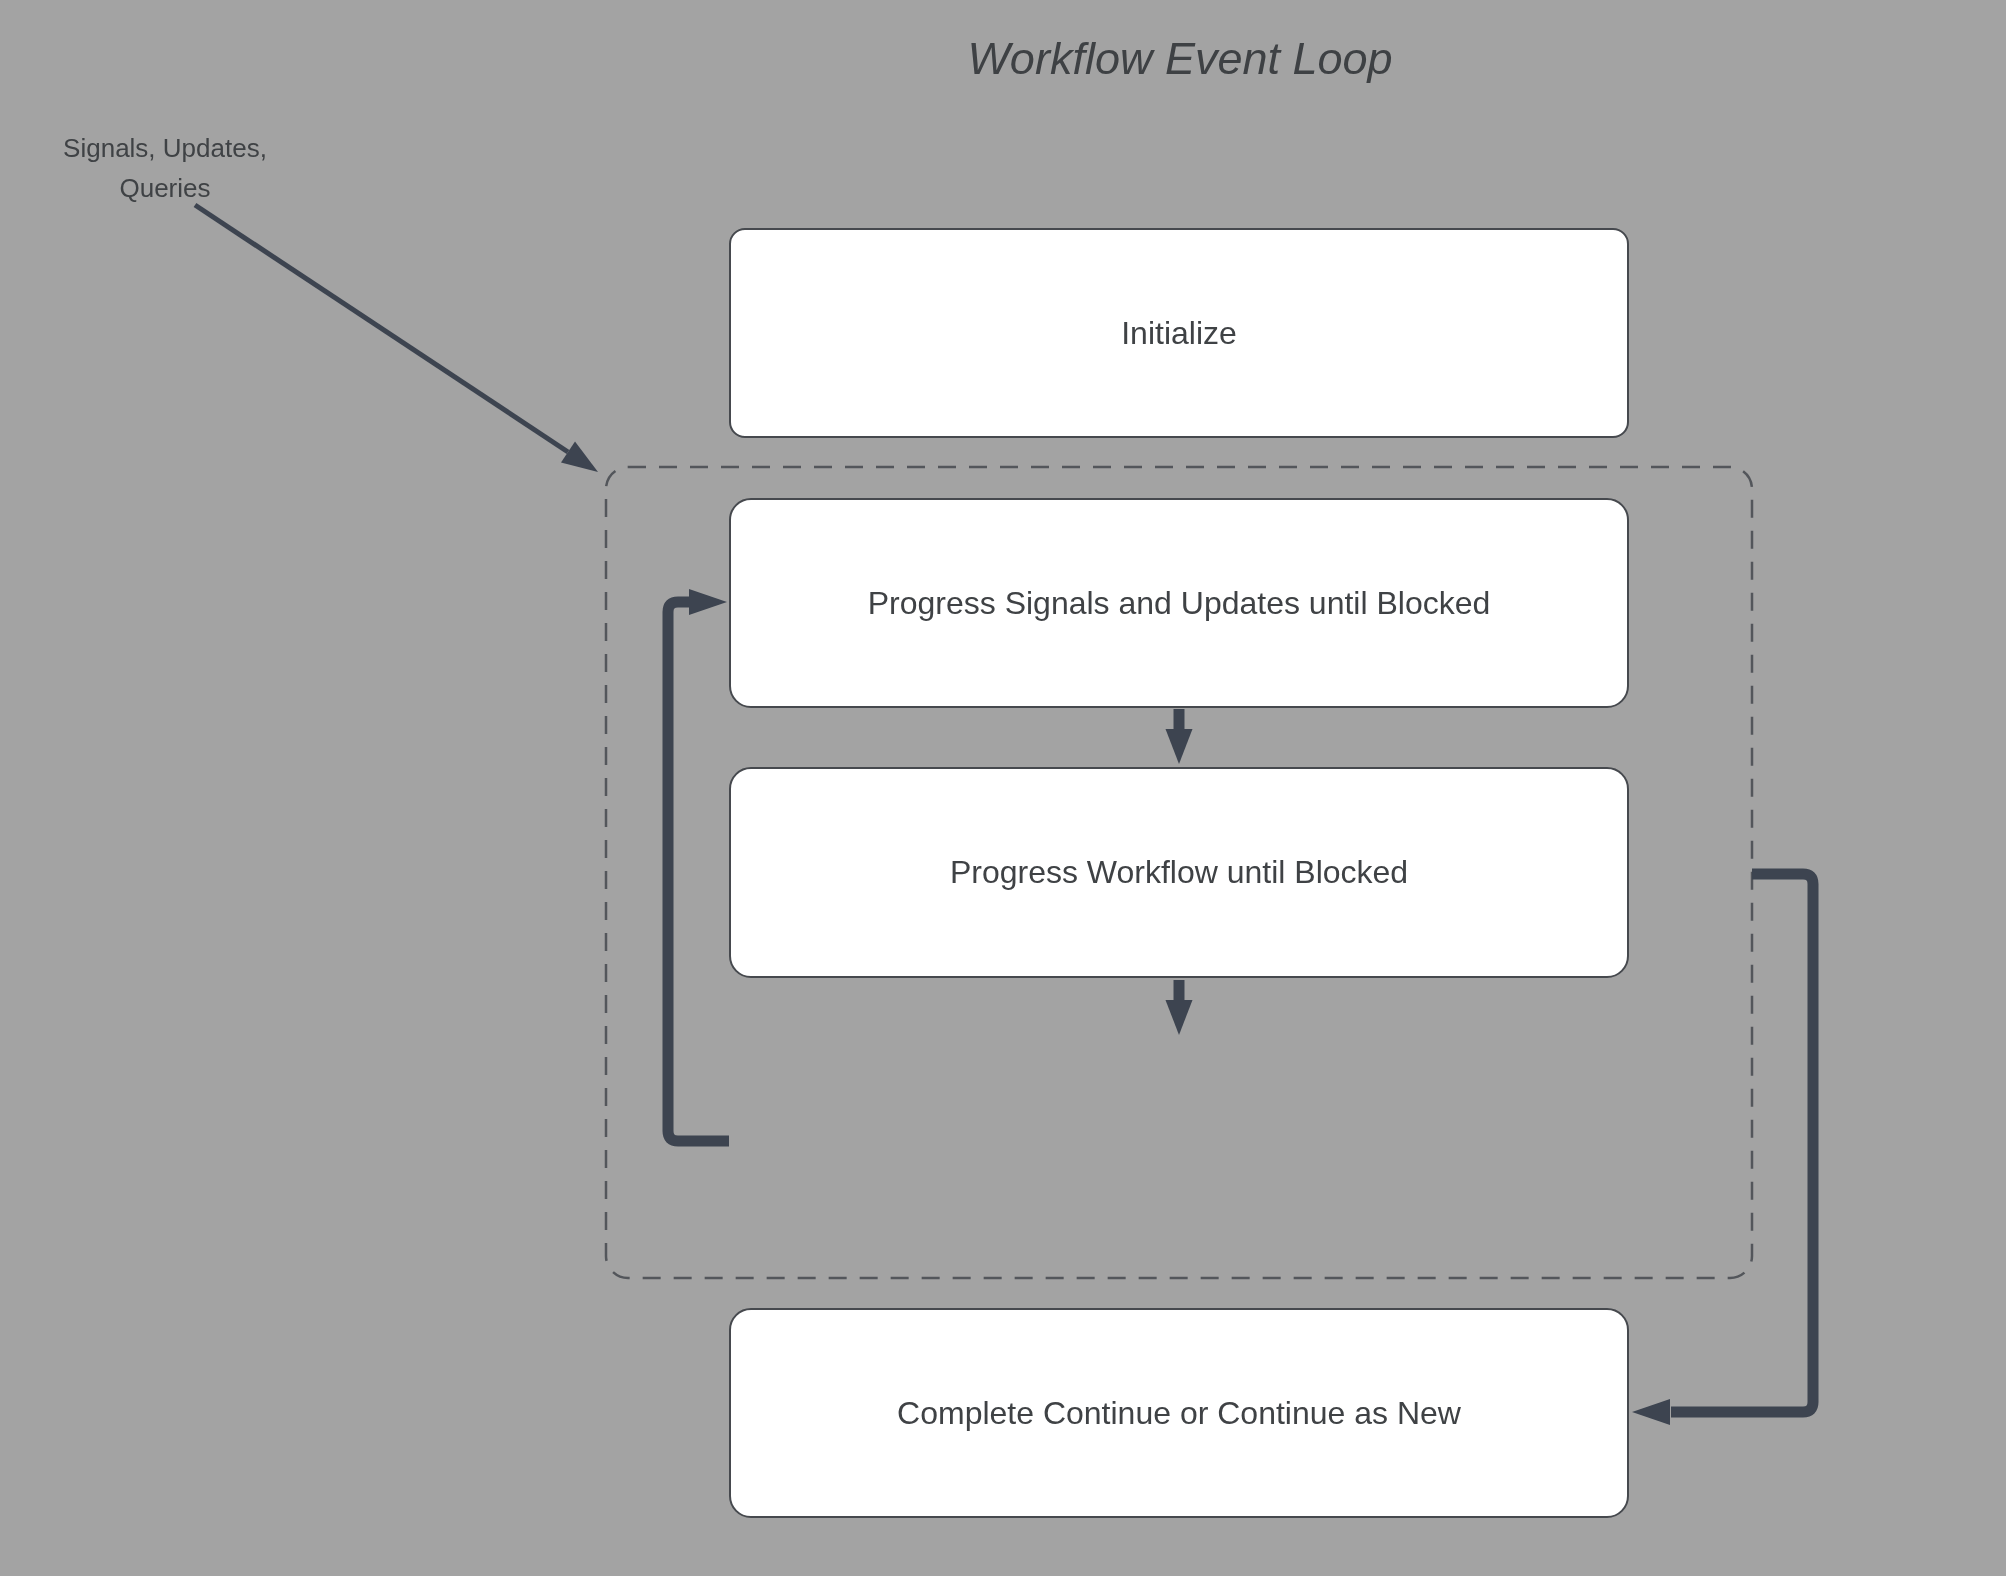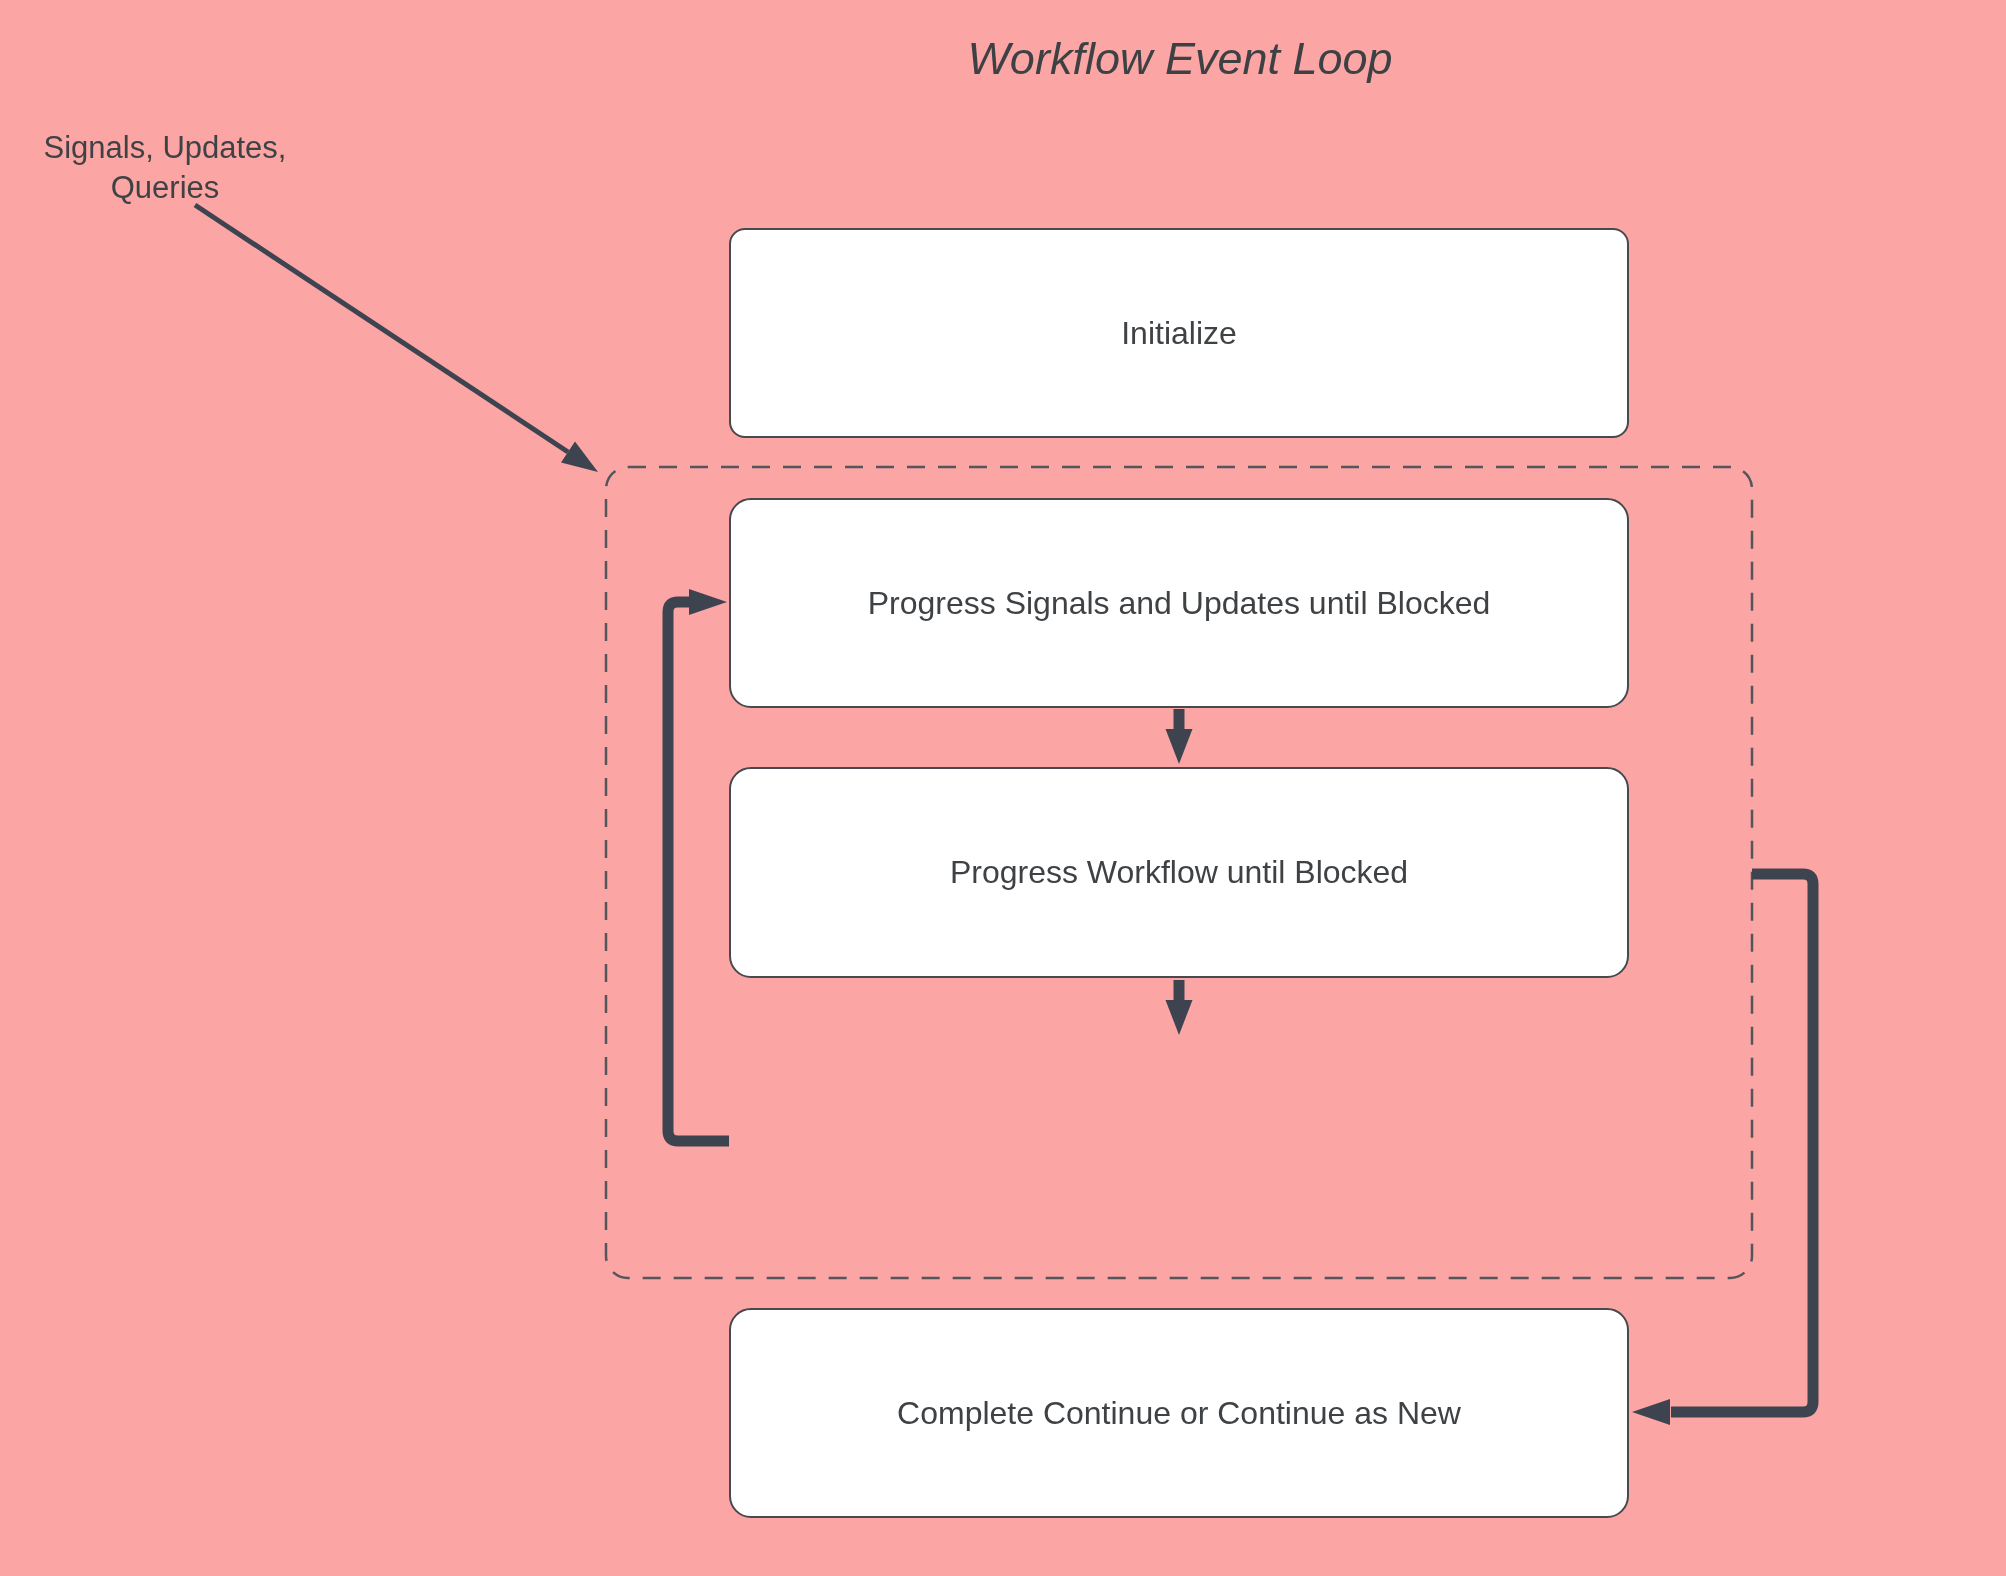--- a/index.html
+++ b/index.html
@@ -4,21 +4,21 @@
 <style>
   html, body {
     margin: 0;
     padding: 0;
     background: #ffffff;
   }
   .canvas {
     position: relative;
     width: 2006px;
     height: 1576px;
-    background: #fca5a5;
+    background: #a3a3a3;
     font-family: "Liberation Sans", sans-serif;
     overflow: hidden;
   }
   .diagram-title {
     position: absolute;
     left: 780px;
     top: 30px;
     width: 800px;
     text-align: center;
     font-size: 45px;
@@ -26,21 +26,21 @@
     color: #3e4144;
     line-height: 58px;
     white-space: nowrap;
   }
   .side-label {
     position: absolute;
     left: 5px;
     top: 128px;
     width: 320px;
     text-align: center;
-    font-size: 31px;
+    font-size: 26px;
     color: #3f4245;
     line-height: 40px;
     white-space: pre-line;
   }
   .node {
     position: absolute;
     left: 729px;
     width: 900px;
     height: 210px;
     box-sizing: border-box;

